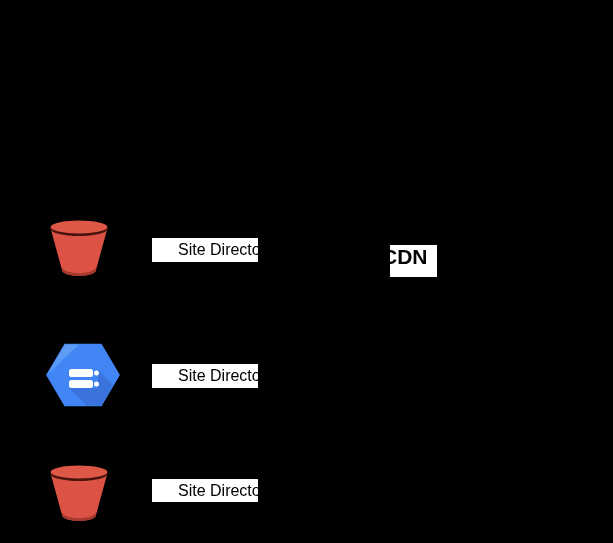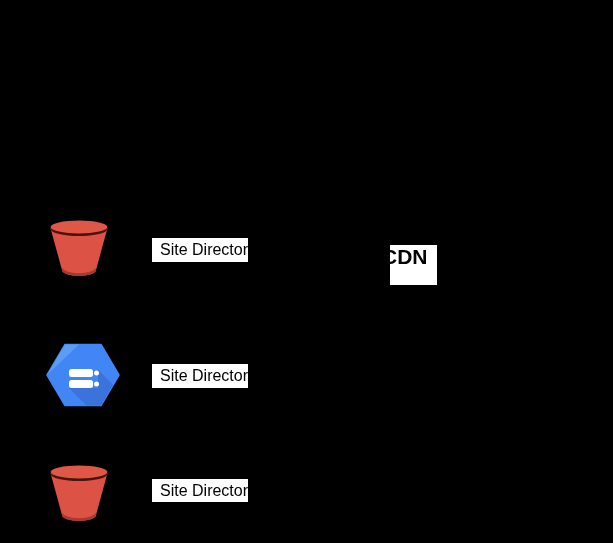--- a/index.html
+++ b/index.html
@@ -21,40 +21,40 @@
   .node-icon {
     position: absolute;
   }
   #bucket-top    { left: 50px;  top: 220px; width: 58px; height: 58px; }
   #hexagon-node  { left: 46px;  top: 343px; width: 74px; height: 64px; }
   #bucket-bottom { left: 50px;  top: 465px; width: 58px; height: 58px; }
 
   .name-label {
     position: absolute;
     left: 152px;
-    width: 96px;
+    width: 106px;
     height: 24px;
     background: var(--label-bg, #fff);
     color: var(--label-text, #000);
     font-size: 16px;
     line-height: 24px;
-    padding-left: 8px;
+    padding-left: 26px;
     box-sizing: border-box;
     white-space: nowrap;
   }
   #label-top    { top: 238px; }
   #label-middle { top: 364px; }
   #label-bottom { top: 479px; height: 23px; line-height: 23px; }
 
   .cdn-box {
     position: absolute;
     left: 390px;
     top: 245px;
     width: 47px;
-    height: 40px;
+    height: 32px;
     background: var(--label-bg, #fff);
     overflow: hidden;
   }
   .cdn-box span {
     display: inline-block;
     margin-left: -8px;   
     color: var(--label-text, #000);
     font-size: 21px;
     font-weight: bold;
     line-height: 23px;

